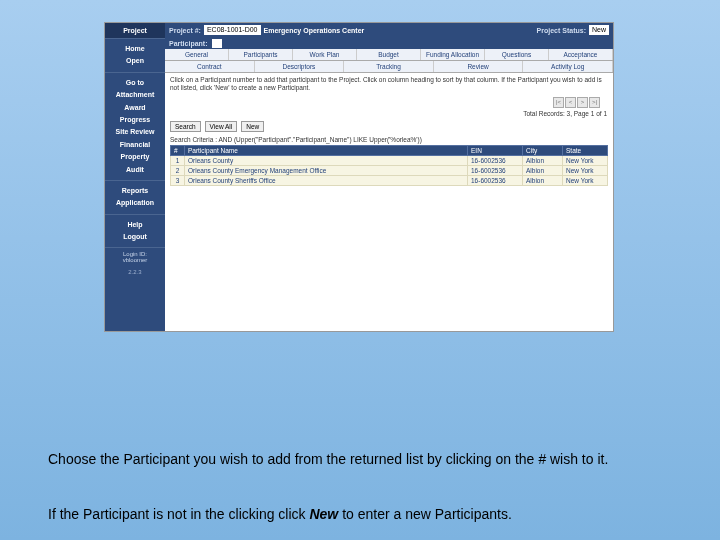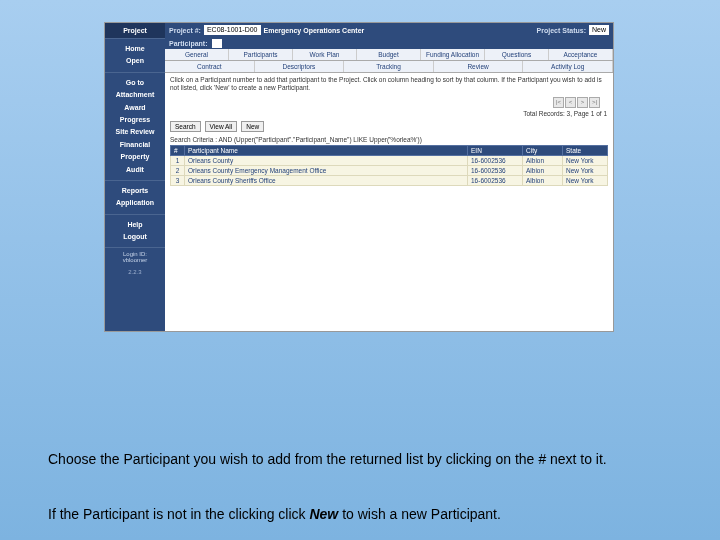--- a/index.html
+++ b/index.html
@@ -304,17 +304,17 @@
           <td>16-6002536</td>
           <td>Albion</td>
           <td>New York</td>
         </tr>
       </tbody>
     </table>
   </div>
 </div>
 
 <div class="caption cap1">
-  <span>Choose the Participant you wish to add from the returned list by clicking on the </span><i><span>#</span></i><span> next to it.</span>
+  <span>Choose the Participant you wish to add from the returned list by clicking on the </span><i><span>#</span></i><span> wish to it.</span>
 </div>
 <div class="caption cap2">
-  <span>If the Participant is not in the clicking click </span><b><i><span>New</span></i></b><span> to wish a new Participant.</span>
+  <span>If the Participant is not in the clicking click </span><b><i><span>New</span></i></b><span> to enter a new Participants.</span>
 </div>
 
 </body></html>

